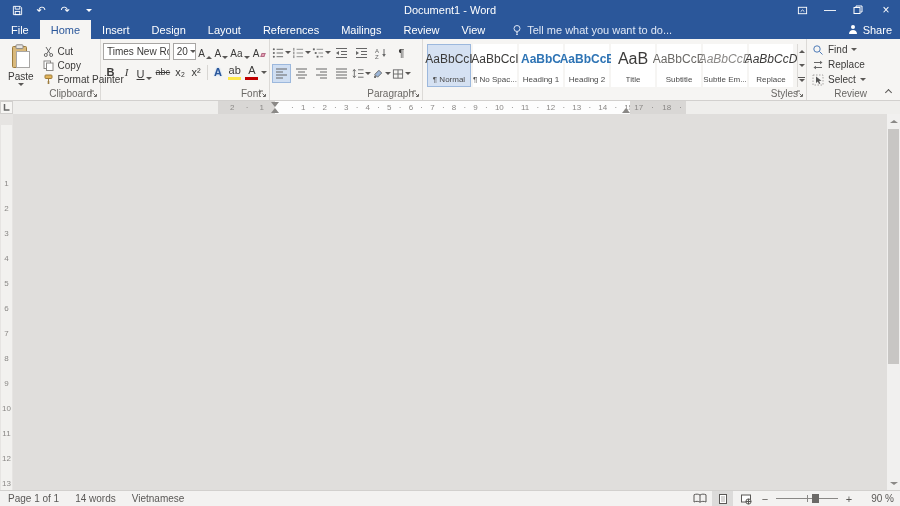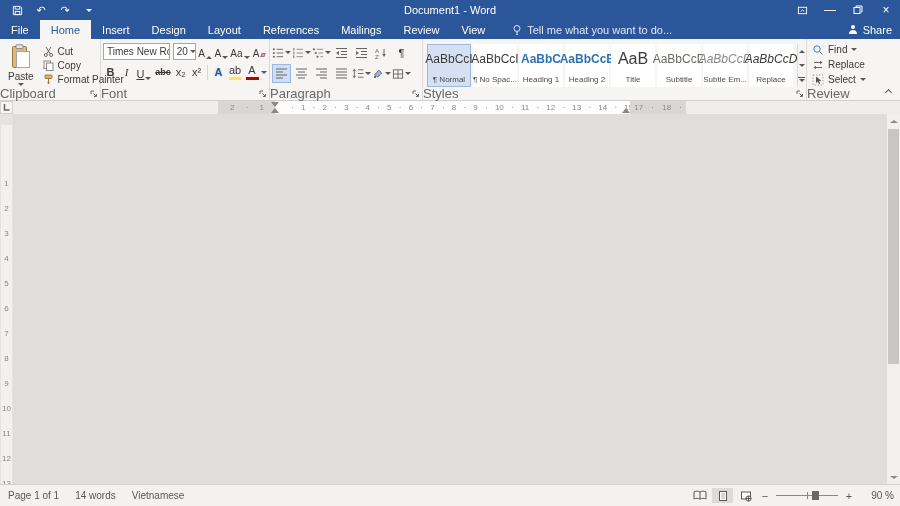--- a/index.html
+++ b/index.html
@@ -18,21 +18,21 @@
   
   .tabrow { height:19px; background:#2b579a; display:flex; align-items:stretch; color:#fff; flex:0 0 auto; }
   .tab { padding:3px 11px 2px; font-size:11px; display:flex; align-items:center; cursor:default; }
   .tab.active { background:#f6f5f3; color:#2b579a; }
   .tellme { margin-left:16px; display:flex; align-items:center; gap:5px; color:#dfe7f5; font-size:11px; }
   .share { margin-left:auto; margin-right:8px; display:flex; align-items:center; gap:5px; font-size:11px; }
 
   
   .ribbon { height:62px; background:#f6f5f3; border-bottom:1px solid #d2d0ce; display:flex; position:relative; flex:0 0 auto; }
   .group { position:relative; border-right:1px solid #dcdad7; padding:2px 2px 13px; }
-  .group-label { position:absolute; bottom:0; left:0; right:0; text-align:left; font-size:13px; color:#6a6865; line-height:12px; }
+  .group-label { position:absolute; bottom:0; left:0; right:8px; text-align:right; font-size:10px; color:#6a6865; line-height:12px; }
   .launcher { position:absolute; right:2px; bottom:2px; width:9px; height:9px; display:flex; align-items:center; justify-content:center; }
   .dd { width:0; height:0; border-left:3px solid transparent; border-right:3px solid transparent; border-top:3px solid #5a5856; display:inline-block; }
   .dd-white { border-top-color:#fff; }
   .tri-up { width:0; height:0; border-left:3px solid transparent; border-right:3px solid transparent; border-bottom:3px solid #5a5856; display:inline-block; }
 
   .g-clipboard { width:101px; display:flex; }
   .big-btn { display:flex; flex-direction:column; align-items:center; gap:1px; padding:3px 6px 0; font-size:10px; }
   .clip-col { display:flex; flex-direction:column; padding-top:3px; }
   .small-row { display:flex; align-items:center; gap:4px; font-size:10px; height:15px; padding:0 3px; white-space:nowrap; }
 
@@ -40,21 +40,21 @@
   .frow { display:flex; align-items:center; gap:1px; margin-top:2px; }
   .combo { height:17px; background:#fff; border:1px solid #a8a6a4; font-size:10px; display:flex; align-items:center; justify-content:space-between; padding:0 3px; gap:2px; white-space:nowrap; overflow:hidden; }
   .combo-font { width:79px; }
   .combo-size { width:27px; margin-left:2px; }
   .fbtn { height:17px; min-width:15px; display:flex; align-items:flex-end; justify-content:center; font-size:10px; padding:0 2px 1px; gap:1px; }
   .fbtn2 { min-width:15px; height:20px; display:flex; flex-direction:column; align-items:center; justify-content:center; font-size:11px; line-height:12px; padding:0 2px; }
   .fbtn2-row { flex-direction:row; align-items:flex-end; padding-bottom:2px; gap:1px; }
   .b-bold { font-weight:bold; }
   .b-italic { font-style:italic; font-family:"Liberation Serif", serif; }
   .b-underline { text-decoration:underline; }
-  .b-strike { text-decoration:line-through; font-size:9px;font-weight:bold; }
+  .b-strike { text-decoration:line-through; font-size:9px; }
   .b-effects { color:#2b579a; font-weight:bold; text-shadow:0 0 2px #9ec3ef; }
   .colorbar { width:13px; height:3px; margin-top:1px; display:block; }
   .sep { width:1px; height:15px; background:#d8d6d3; margin:0 2px; align-self:center; }
   .eraser { width:7px; height:4px; background:#e8a0b4; border:1px solid #b06a84; transform:skewX(-20deg); display:inline-block; margin-bottom:2px; }
 
   .g-paragraph { width:153px; }
   .pbtn { width:19px; height:19px; display:flex; align-items:center; justify-content:center; gap:1px; font-size:11px; }
   .pbtn.active { background:#cfdef2; border:1px solid #9cb8dd; }
 
   .g-styles { width:384px; display:flex; }
@@ -98,21 +98,21 @@
   .page { position:absolute; left:218px; width:468px; top:11px; bottom:0; background:#fff; box-shadow:0 1px 4px rgba(0,0,0,.3); border:1px solid #c8c6c4; }
   .doc-par { margin:63px 0 0 57px; width:332px; font-family:"Liberation Serif", serif; font-size:28px; line-height:1.18; color:#000; }
   .doc-link { margin:8px 0 0 57px; font-family:"Liberation Serif", serif; font-size:15px; color:#000; }
   .scrollbar { position:absolute; right:0; top:0; bottom:0; width:14px; background:#f1f0ef; border-left:1px solid #e0dedc; }
   .sb-btn { height:14px; display:flex; align-items:center; justify-content:center; }
   .sb-btn .tri-up, .sb-btn .dd { border-left-width:4px; border-right-width:4px; border-top-color:#8a8886; border-bottom-color:#8a8886; }
   .sb-bottom { position:absolute; bottom:0; left:0; right:0; }
   .sb-thumb { position:absolute; top:15px; left:1px; right:1px; height:235px; background:#c8c6c4; }
 
   
-  .statusbar { height:22px; background:#f3f2f1; border-top:1px solid #d2d0ce; display:flex; align-items:center; font-size:10px; color:#5a5856; flex:0 0 auto; }
+  .statusbar { height:16px; background:#f3f2f1; border-top:1px solid #d2d0ce; display:flex; align-items:center; font-size:10px; color:#5a5856; flex:0 0 auto; }
   .sb-item { padding:0 8px; white-space:nowrap; }
   .sb-right { margin-left:auto; display:flex; align-items:center; gap:2px; padding-right:6px; }
   .view-btn { width:21px; height:15px; display:flex; align-items:center; justify-content:center; }
   .view-btn.active { background:#dcdbda; }
   .zoom-glyph { width:14px; text-align:center; font-size:11px; }
   .zoom-slider { width:62px; height:15px; position:relative; margin:0 2px; }
   .zs-track { position:absolute; top:7px; left:0; right:0; height:1px; background:#8a8886; }
   .zs-notch { position:absolute; left:50%; top:4px; width:1px; height:7px; background:#8a8886; }
   .zs-thumb { position:absolute; top:3px; left:58%; width:7px; height:9px; background:#6a6866; }
   .zoom-level { width:36px; text-align:right; white-space:nowrap; }

